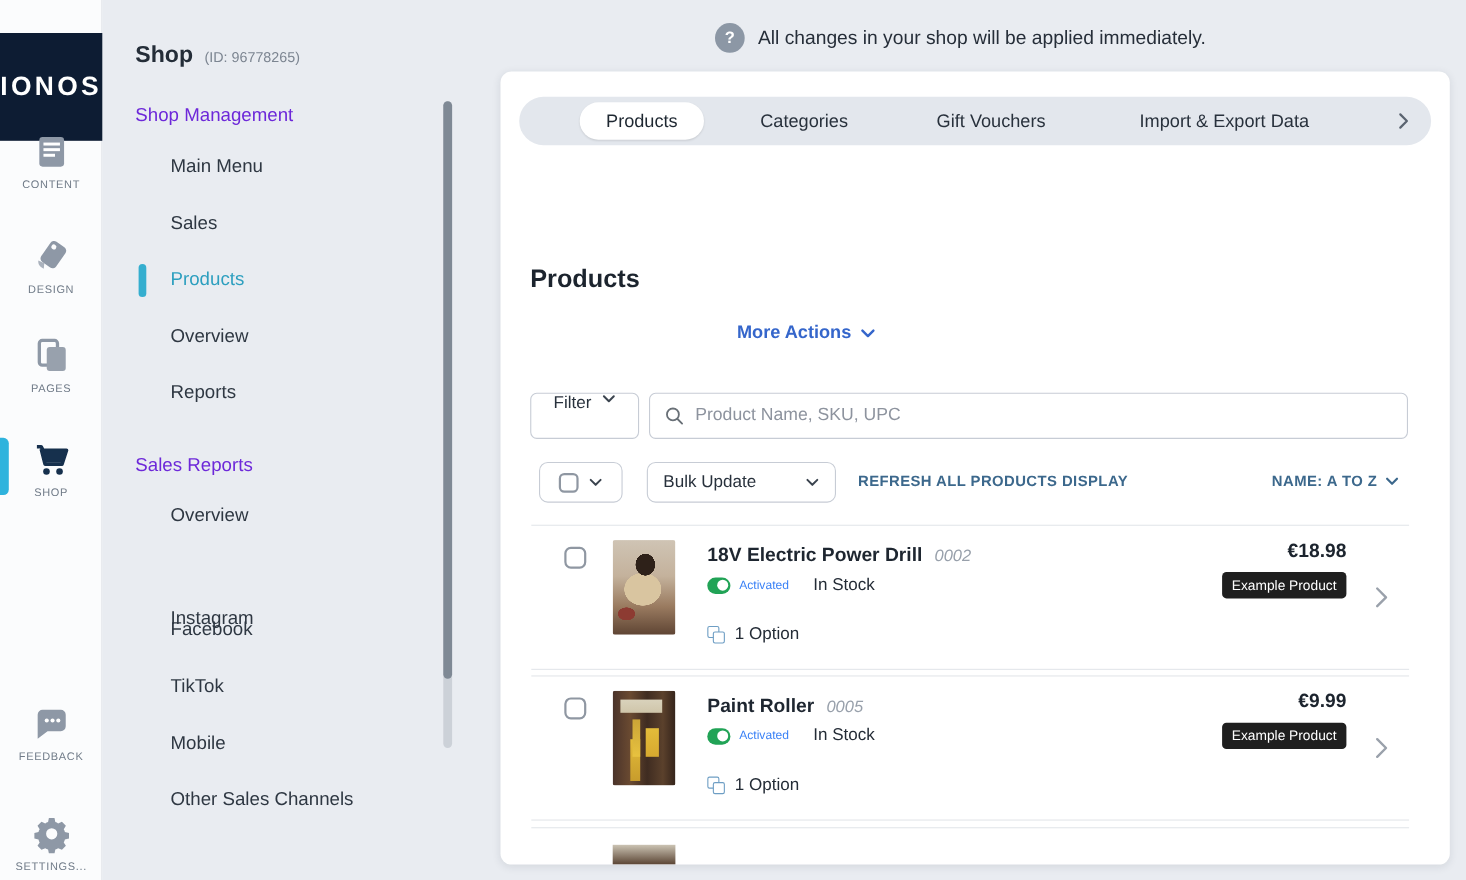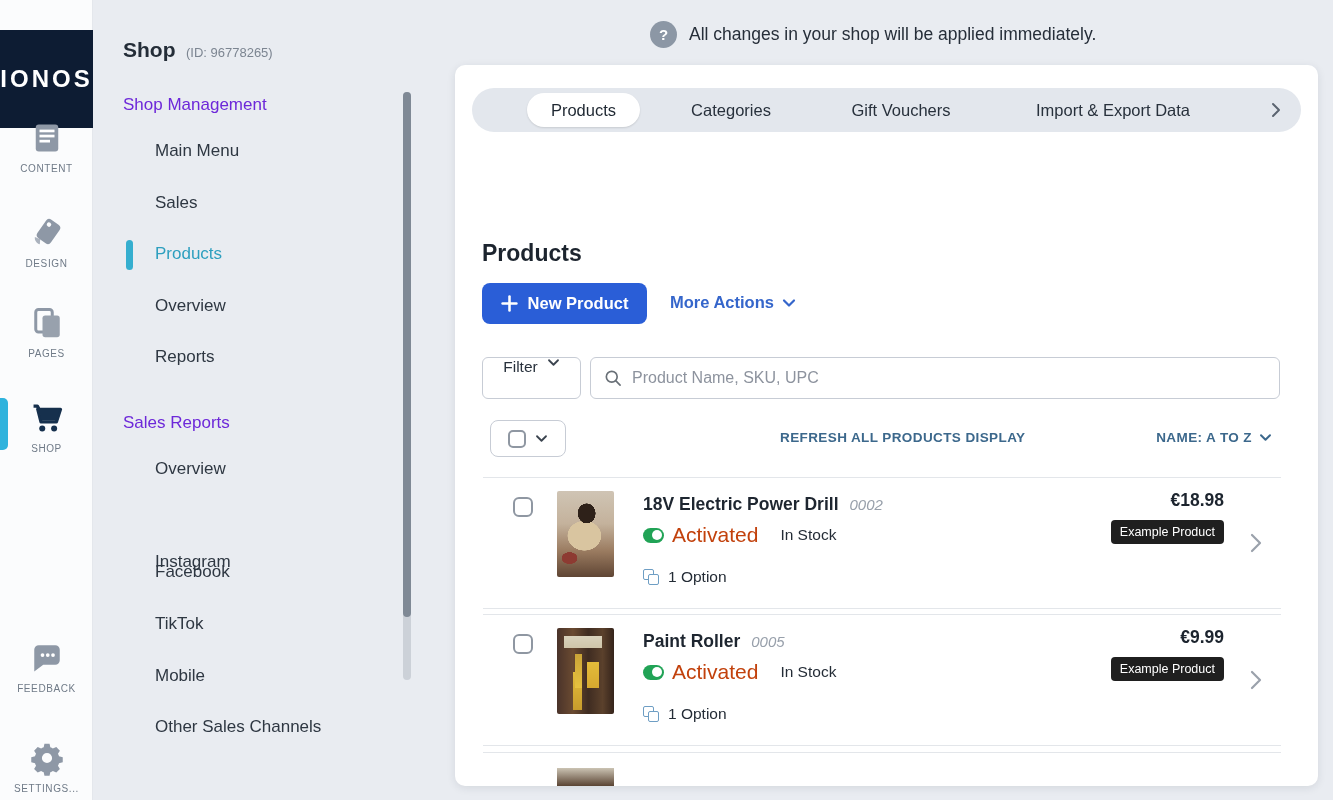--- a/index.html
+++ b/index.html
@@ -80,21 +80,21 @@
     background-size: 38px 12px, 7px 34px, 12px 26px, 9px 38px, 100% 100%;
     background-position: 7px 8px, 18px 26px, 30px 34px, 16px 44px, 0 0;
   }
   .pmain { position:absolute; left:160px; top:0; }
   .ptitle-line { position:absolute; left:0; top:16px; white-space:nowrap; display:flex; align-items:baseline; gap:11px; }
   .ptitle { font-size:17.5px; font-weight:bold; color:#1e2630; }
   .psku { font-size:15px; color:#98a0ab;font-style:italic; }
   .pstatus { position:absolute; left:0; top:45px; display:flex; align-items:center; gap:8px; white-space:nowrap; }
   .toggle { width:21px; height:15px; border-radius:8px; background:#21a356; position:relative; }
   .toggle::after { content:""; position:absolute; right:2.5px; top:2.5px; width:10px; height:10px; border-radius:50%; background:#fff; }
-  .status-act { font-size:21px; color:#c2410c; }
+  .status-act { font-size:11px; color:#3b82f6; }
   .stock { font-size:15.5px; color:#242c36; margin-left:14px; }
   .popt { position:absolute; left:0; top:90px; display:flex; align-items:center; gap:9px; white-space:nowrap; }
   .opt-ic { position:relative; width:16px; height:16px; }
   .opt-ic i { position:absolute; width:11px; height:11px; border:1.6px solid #6e9ec4; border-radius:2px; background:#fff; display:block; }
   .opt-ic i.b { left:0; top:0; background:transparent; }
   .opt-ic i.f { right:0; bottom:0; }
   .popt span { font-size:15.5px; color:#242c36; }
   .pright { position:absolute; right:57px; top:12px; text-align:right; }
   .price { font-size:17.5px; font-weight:bold; color:#1c242e; }
   .badge { display:inline-block; margin-top:9px; background:#1f1f1f; color:#fff; font-size:12.5px; padding:5px 9px; border-radius:4px; white-space:nowrap; }
@@ -226,29 +226,20 @@
       <div class="tab" style="left:641px;">Import &amp; Export Data</div>
       <div class="tab-chevron">
         <svg width="18" height="18" viewBox="0 0 18 18">
             <polyline points="6,3 12,9 6,15" fill="none" stroke="#5b6470" stroke-width="2" stroke-linecap="round" stroke-linejoin="round"></polyline>
           </svg>
       </div>
     </div>
 
     <div class="h1">Products</div>
 
-    <button class="btn-new">
-      <span>
-        <svg width="17" height="17" viewBox="0 0 16 16">
-            <line x1="8" y1="1.5" x2="8" y2="14.5" stroke="#fff" stroke-width="2.4" stroke-linecap="round"></line>
-            <line x1="1.5" y1="8" x2="14.5" y2="8" stroke="#fff" stroke-width="2.4" stroke-linecap="round"></line>
-          </svg>
-      </span>
-      <span>New Product</span>
-    </button>
 
     <div class="more-actions">
       <span>More Actions</span>
       <span>
         <svg width="14" height="10" viewBox="0 0 14 10">
             <polyline points="2,2.5 7,7.5 12,2.5" fill="none" stroke="#3566cb" stroke-width="2.2" stroke-linecap="round" stroke-linejoin="round"></polyline>
           </svg>
       </span>
     </div>
 
@@ -273,20 +264,28 @@
 
     <div class="selall">
       <span class="cb"></span>
       <span>
         <svg width="13" height="9" viewBox="0 0 14 10">
             <polyline points="2,2.5 7,7.5 12,2.5" fill="none" stroke="#3b444f" stroke-width="2" stroke-linecap="round" stroke-linejoin="round"></polyline>
           </svg>
       </span>
     </div>
 
+    <div class="bulk">
+      <span>Bulk Update</span>
+      <span>
+        <svg width="13" height="9" viewBox="0 0 14 10">
+            <polyline points="2,2.5 7,7.5 12,2.5" fill="none" stroke="#3b444f" stroke-width="2" stroke-linecap="round" stroke-linejoin="round"></polyline>
+          </svg>
+      </span>
+    </div>
 
     <div class="link-caps refresh">REFRESH ALL PRODUCTS DISPLAY</div>
 
     <div class="link-caps sort">
       <span>NAME: A TO Z</span>
       <span>
         <svg width="13" height="9" viewBox="0 0 14 10">
             <polyline points="2,2.5 7,7.5 12,2.5" fill="none" stroke="#3c688c" stroke-width="2.2" stroke-linecap="round" stroke-linejoin="round"></polyline>
           </svg>
       </span>

